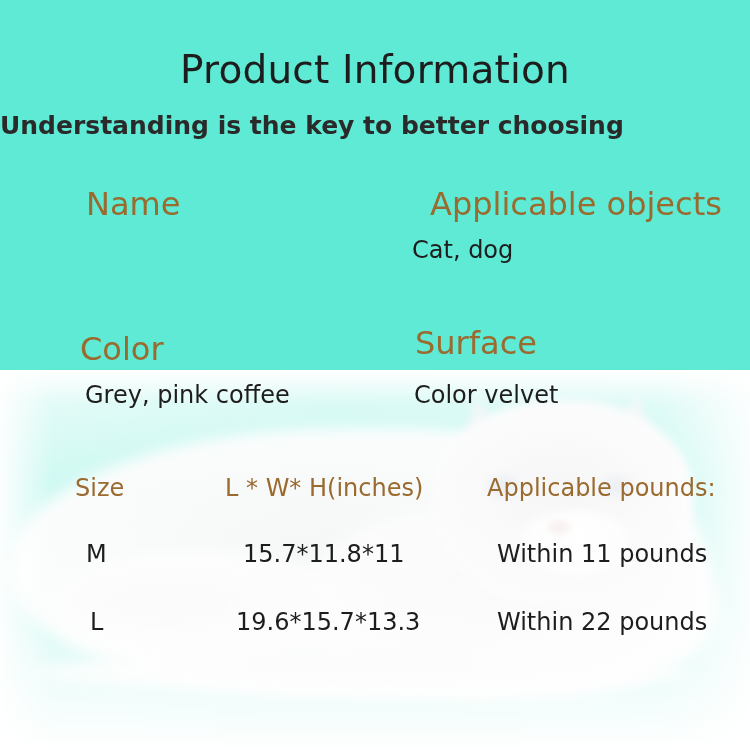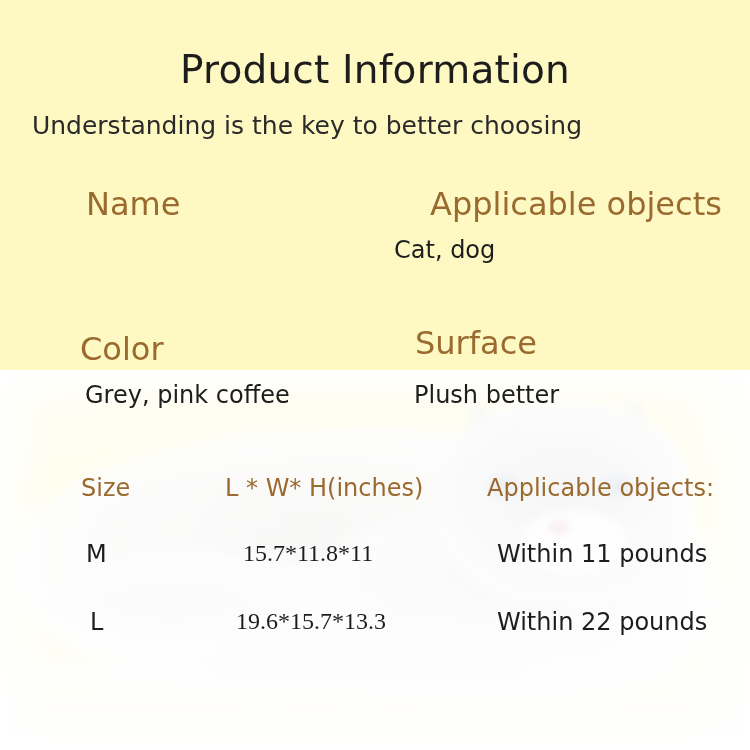--- a/index.html
+++ b/index.html
@@ -8,21 +8,21 @@
     padding: 0;
     background: #ffffff;
   }
   body {
     font-family: "DejaVu Sans", "Liberation Sans", sans-serif;
   }
   .page {
     position: relative;
     width: 750px;
     height: 750px;
-    background: #fef9c3;
+    background: #5eead4;
     overflow: hidden;
   }
 
   
   .photo-layer {
     position: absolute;
     left: 0;
     top: 370px;
     width: 750px;
     height: 380px;
@@ -188,21 +188,21 @@
     letter-spacing: .2px;
     white-space: nowrap;
   }
   .subtitle {
     position: absolute;
     left: 0;
     top: 111px;
     width: 614px;
     text-align: center;
     font-size: 25px;
-    font-weight: 400;
+    font-weight: 700;
     color: #2a2a2a;
     white-space: nowrap;
   }
 
   .spec-label {
     position: absolute;
     font-size: 32px;
     font-weight: 400;
     color: #9a6a2f;
     white-space: nowrap;
@@ -212,49 +212,49 @@
     font-size: 24px;
     font-weight: 400;
     color: #1d1d1d;
     white-space: nowrap;
   }
 
   
   .r1-label  { left: 86px;  top: 185px; }
   .r1-value  { left: 84px;  top: 236px; }
   .r1b-label { left: 430px; top: 185px; }
-  .r1b-value { left: 394px; top: 236px; }
+  .r1b-value { left: 412px; top: 236px; }
 
   .r2-label  { left: 80px;  top: 330px; }
   .r2-value  { left: 85px;  top: 381px; }
   .r2b-label { left: 415px; top: 324px; }
   .r2b-value { left: 414px; top: 381px; }
 
   
   .size-head {
     position: absolute;
     font-size: 24px;
     color: #9a6a2f;
     white-space: nowrap;
     top: 474px;
   }
-  .sh-size  { left: 75px; margin-left: 6px; }
+  .sh-size  { left: 75px; }
   .sh-dim   { left: 225px; }
   .sh-wt    { left: 487px; }
 
   .size-cell {
     position: absolute;
     font-size: 24px;
     color: #1d1d1d;
     white-space: nowrap;
   }
   .row-m { top: 540px; }
   .row-l { top: 608px; }
   .col-size { left: 86px; }
-  .col-dim  { left: 243px; font-family: Liberation Serif, serif; }
+  .col-dim  { left: 243px; }
   .col-wt   { left: 497px; }
   .row-l.col-size { left: 90px; }
   .row-l.col-dim  { left: 236px; }
 </style>
 </head>
 <body>
 
 <div class="page">
 
   <div class="photo-layer">
@@ -283,25 +283,25 @@
 
     <div class="spec-label r1-label">Name</div>
 
     <div class="spec-label r1b-label">Applicable objects</div>
     <div class="spec-value r1b-value">Cat, dog</div>
 
     <div class="spec-label r2-label">Color</div>
     <div class="spec-value r2-value">Grey, pink coffee</div>
 
     <div class="spec-label r2b-label">Surface</div>
-    <div class="spec-value r2b-value">Plush better</div>
+    <div class="spec-value r2b-value">Color velvet</div>
 
     <div class="size-head sh-size">Size</div>
     <div class="size-head sh-dim">L * W* H(inches)</div>
-    <div class="size-head sh-wt">Applicable objects:</div>
+    <div class="size-head sh-wt">Applicable pounds:</div>
 
     <div class="size-cell row-m col-size">M</div>
     <div class="size-cell row-m col-dim">15.7*11.8*11</div>
     <div class="size-cell row-m col-wt">Within 11 pounds</div>
 
     <div class="size-cell row-l col-size">L</div>
     <div class="size-cell row-l col-dim">19.6*15.7*13.3</div>
     <div class="size-cell row-l col-wt">Within 22 pounds</div>
 
   </div>

